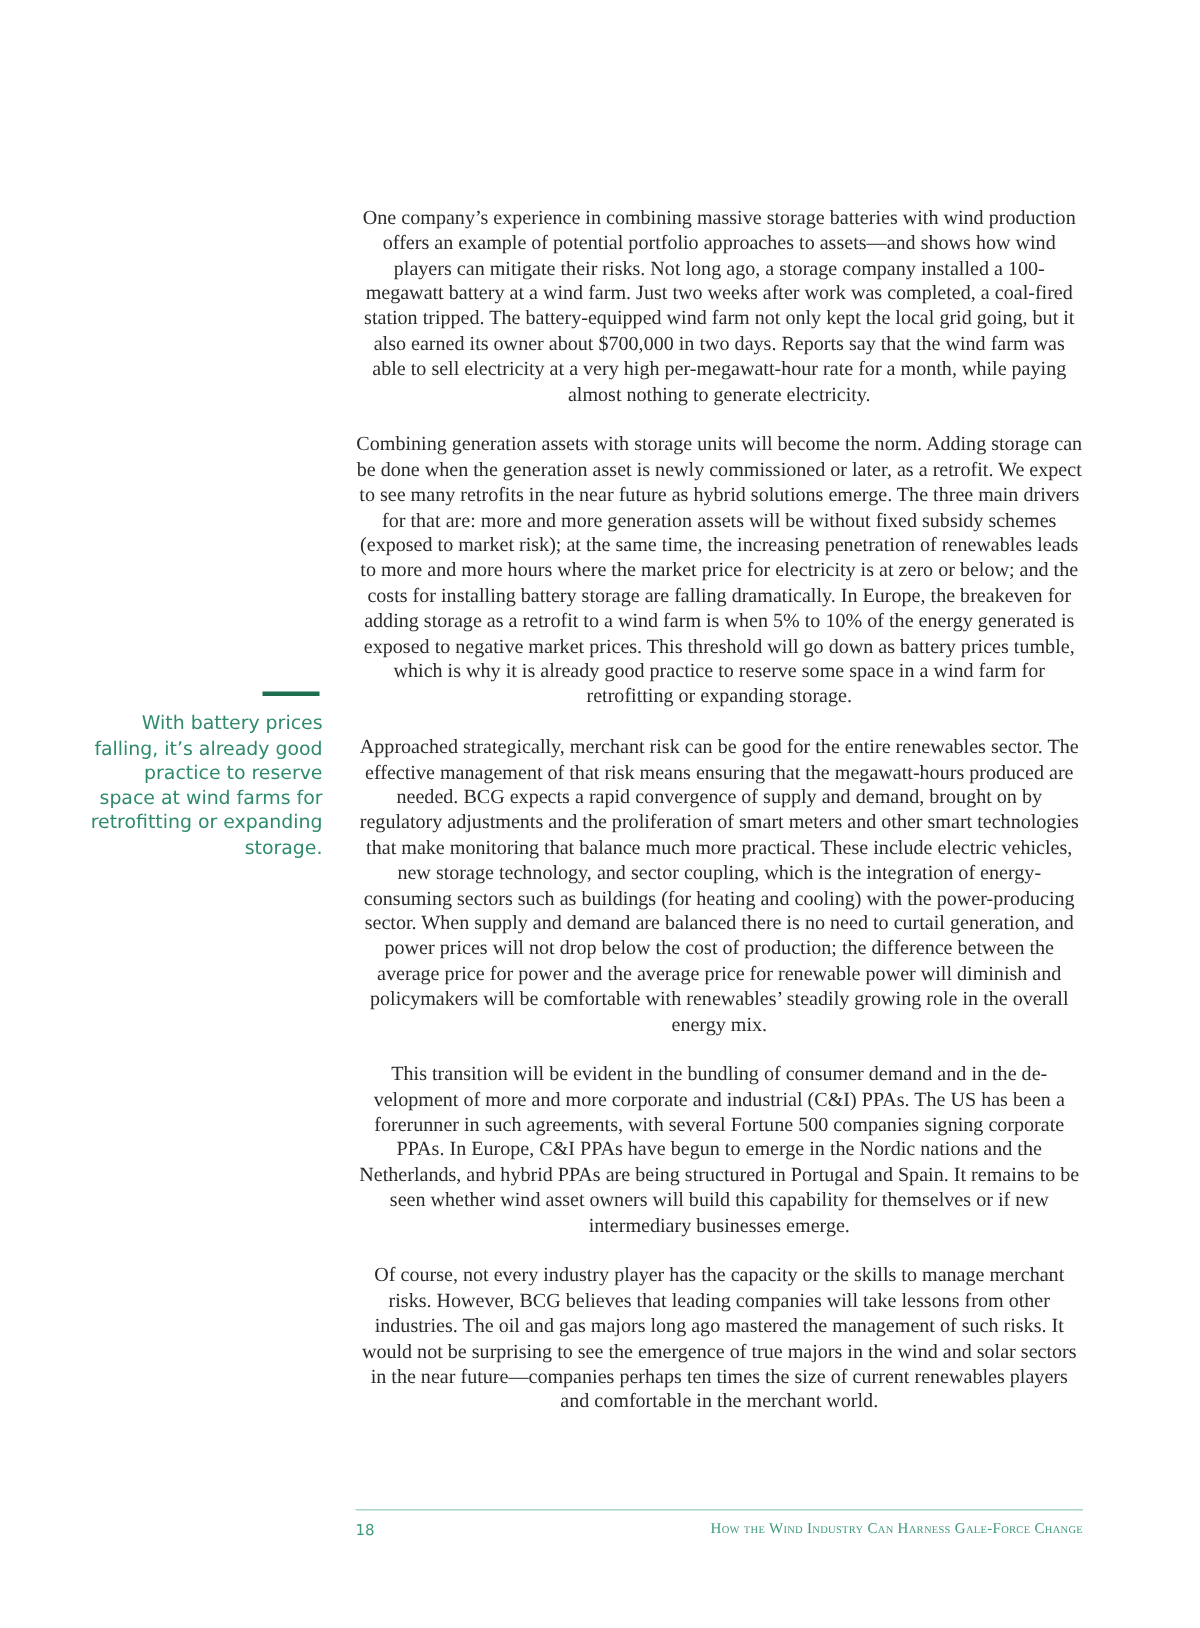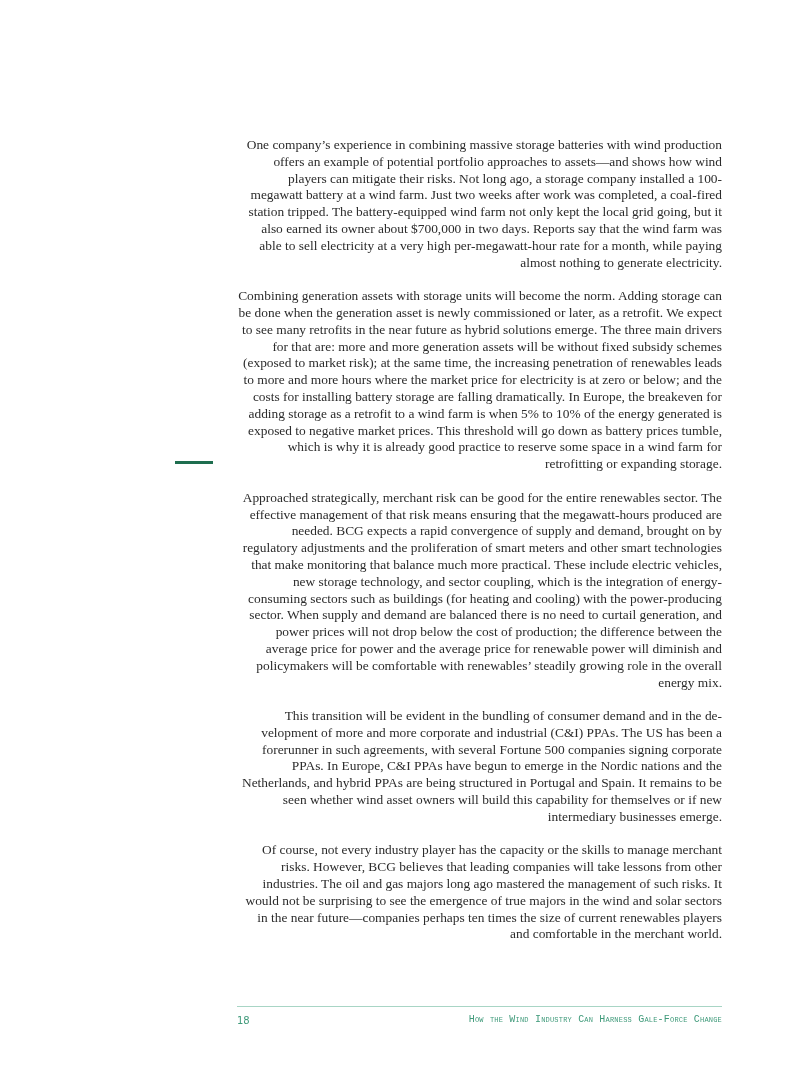--- a/index.html
+++ b/index.html
@@ -3,53 +3,54 @@
 <meta charset="utf-8">
 <style>
   html, body { margin: 0; padding: 0; background: #ffffff; }
   body { width: 800px; height: 1085px; position: relative; overflow: hidden; }
   .page { position: absolute; left: 0; top: 0; width: 800px; height: 1085px; }
   .body-col {
     position: absolute; left: 237px; top: 137px; width: 485px;
     font-family: "Liberation Serif", "DejaVu Serif", serif;
     font-size: 13.4px; line-height: 16.8px; color: #2b2b2b;
   }
-  .body-col p { margin: 0 0 16.8px 0; text-align: right; }
+  .body-col p { margin: 0 0 16.8px 0; text-align: center; }
   .pq-rule {
     position: absolute; left: 175px; top: 461px; width: 38px; height: 3px;
     background: #1e6e4f;
   }
   .pq-text { position: absolute; left: 60px; top: 474px; width: 155px; text-align: right;
     font-family: "DejaVu Sans", "Liberation Sans", sans-serif;
     font-size: 12.6px; line-height: 16.6px; color: #2f8a6a; }
   .footer-rule {
     position: absolute; left: 237px; top: 1006px; width: 485px; height: 1px;
     background: #a8d5c5;
   }
   .footer-page {
     position: absolute; left: 237px; top: 1015px;
     font-family: "DejaVu Sans", "Liberation Sans", sans-serif;
     font-size: 10px; color: #3f9a7a;
   }
   .footer-title {
     position: absolute; right: 78px; top: 1014px;
-    font-family: Liberation Mono, monospace;
+    font-family: Liberation Serif, serif;
     font-size: 10px; color: #3f9a7a; font-variant: small-caps; letter-spacing: 0.2px;
   }
 </style>
 </head>
 <body>
 
 <div class="page">
   <div class="body-col">
     <p>One company’s experience in combining massive storage batteries with wind pro­duction offers an example of potential portfolio approaches to assets—and shows how wind players can mitigate their risks. Not long ago, a storage company installed a 100-megawatt battery at a wind farm. Just two weeks after work was completed, a coal-fired station tripped. The battery-equipped wind farm not only kept the local grid going, but it also earned its owner about $700,000 in two days. Reports say that the wind farm was able to sell electricity at a very high per-megawatt-hour rate for a month, while paying almost nothing to generate electricity.</p>
     <p>Combining generation assets with storage units will become the norm. Adding stor­age can be done when the generation asset is newly commissioned or later, as a retrofit. We expect to see many retrofits in the near future as hybrid solutions emerge. The three main drivers for that are: more and more generation assets will be without fixed subsidy schemes (exposed to market risk); at the same time, the in­creasing penetration of renewables leads to more and more hours where the market price for electricity is at zero or below; and the costs for installing battery storage are falling dramatically. In Europe, the breakeven for adding storage as a retrofit to a wind farm is when 5% to 10% of the energy generated is exposed to negative market prices. This threshold will go down as battery prices tumble, which is why it is al­ready good practice to reserve some space in a wind farm for retrofitting or expanding storage.</p>
     <p>Approached strategically, merchant risk can be good for the entire renewables sec­tor. The effective management of that risk means ensuring that the megawatt-hours produced are needed. BCG expects a rapid convergence of supply and demand, brought on by regulatory adjustments and the proliferation of smart meters and other smart technologies that make monitoring that balance much more practical. These include electric vehicles, new storage technology, and sector coupling, which is the integration of energy-consuming sectors such as buildings (for heating and cooling) with the power-producing sector. When supply and demand are balanced there is no need to curtail generation, and power prices will not drop below the cost of production; the difference between the average price for power and the average price for renewable power will diminish and policymakers will be comfortable with renewables’ steadily growing role in the overall energy mix.</p>
     <p>This transition will be evident in the bundling of consumer demand and in the de­velopment of more and more corporate and industrial (C&amp;I) PPAs. The US has been a forerunner in such agreements, with several Fortune 500 companies signing corporate PPAs. In Europe, C&amp;I PPAs have begun to emerge in the Nordic nations and the Netherlands, and hybrid PPAs are being structured in Portugal and Spain. It remains to be seen whether wind asset owners will build this capability for them­selves or if new intermediary businesses emerge.</p>
     <p>Of course, not every industry player has the capacity or the skills to manage mer­chant risks. However, BCG believes that leading companies will take lessons from other industries. The oil and gas majors long ago mastered the management of such risks. It would not be surprising to see the emergence of true majors in the wind and solar sectors in the near future—companies perhaps ten times the size of cur­rent renewables players and comfortable in the merchant world.</p>
   </div>
 
   <div class="pq-rule"></div>
+  <div class="pq-text">With battery prices falling, it’s already good practice to reserve space at wind farms for retrofitting or expanding storage.</div>
 
   <div class="footer-rule"></div>
   <div class="footer-page">18</div>
   <div class="footer-title">How the Wind Industry Can Harness Gale-Force Change</div>
 </div>
 
 </body></html>

